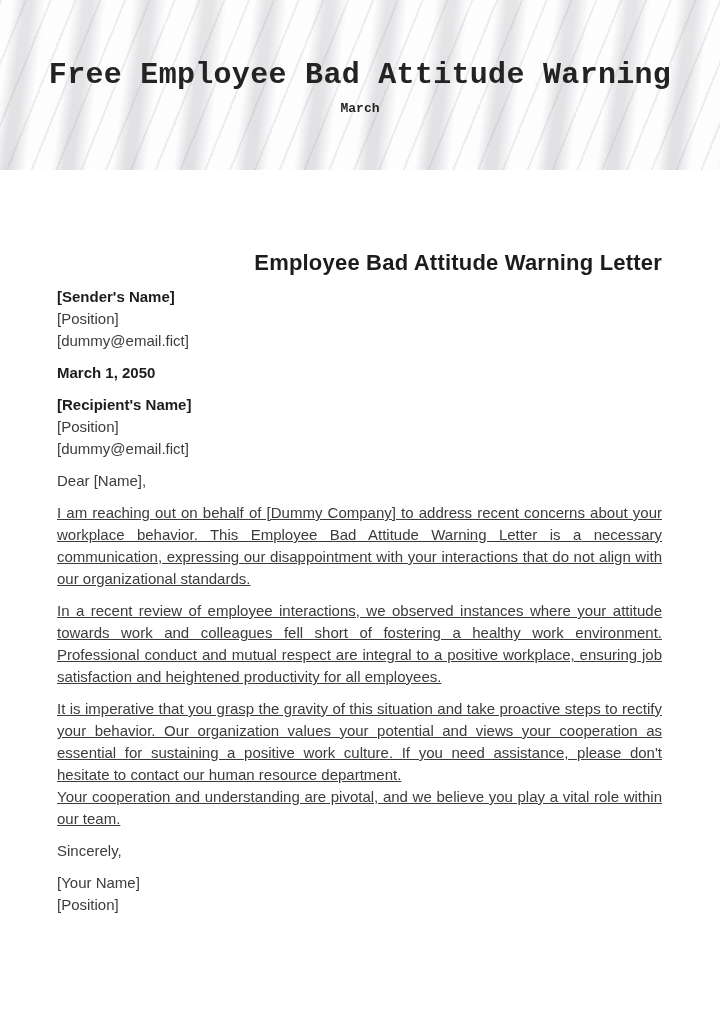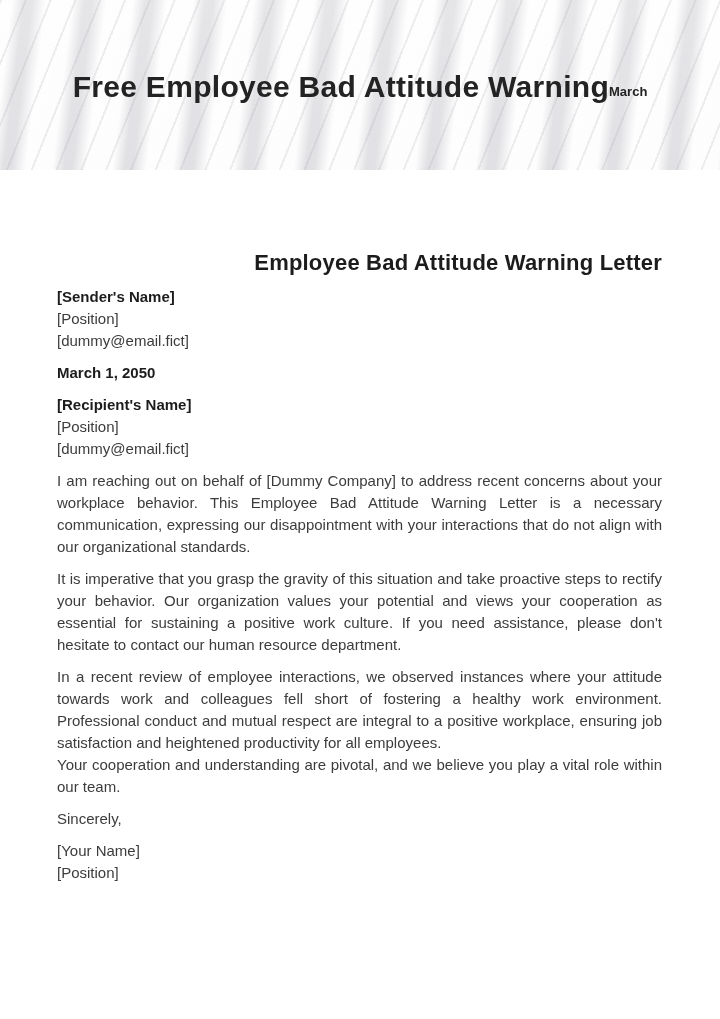--- a/index.html
+++ b/index.html
@@ -12,24 +12,25 @@
     font-family: "Liberation Sans", sans-serif;
     color: var(--body-text, #3c3c3c);
   }
 
   
   .banner {
     position: relative;
     height: 170px;
     overflow: hidden;
     display: flex;
-    flex-direction: row;
+    flex-direction: column;
     align-items: center;
     justify-content: center;
     padding-top: 4px;
+    font-family: Liberation Mono, monospace;
   }
   .banner-texture {
     position: absolute; inset: 0;
     background:
       repeating-linear-gradient(112deg,
         rgba(150,150,158,0.16) 0px, rgba(150,150,158,0.16) 2px,
         rgba(255,255,255,0) 2px, rgba(255,255,255,0) 23px),
       repeating-linear-gradient(97deg,
         rgba(255,255,255,0.9) 0px, rgba(255,255,255,0.9) 12px,
         rgba(203,203,210,0.32) 24px, rgba(203,203,210,0.32) 32px,
@@ -62,21 +63,21 @@
     letter-spacing: 0.2px;
     color: var(--heading-text, #1c1c1c);
   }
   .doc p {
     font-size: 15px;
     line-height: 22px;
   }
   .block   { margin-top: 10px; }
   .sender  { }
   .bold    { font-weight: 700; color: var(--heading-text, #1c1c1c); }
-  .para    { text-align: justify; }
+  .para    { text-align: justify; text-decoration: underline; }
   .no-gap  { margin-top: 0; }
 </style>
 </head>
 <body>
 
 <div class="page">
 
   <header class="banner">
     <div class="banner-texture"></div>
     <h1 class="banner-title">Free Employee Bad Attitude Warning</h1>
@@ -94,24 +95,25 @@
     </div>
 
     <p class="block bold">March 1, 2050</p>
 
     <div class="block">
       <p class="bold">[Recipient's Name]</p>
       <p>[Position]</p>
       <p>[dummy@email.fict]</p>
     </div>
 
+    <p class="block">Dear [Name],</p>
 
     <p class="block para">I am reaching out on behalf of [Dummy Company] to address recent concerns about your workplace behavior. This Employee Bad Attitude Warning Letter is a necessary communication, expressing our disappointment with your interactions that do not align with our organizational standards.</p>
+    <p class="block para">In a recent review of employee interactions, we observed instances where your attitude towards work and colleagues fell short of fostering a healthy work environment. Professional conduct and mutual respect are integral to a positive workplace, ensuring job satisfaction and heightened productivity for all employees.</p>
     <p class="block para">It is imperative that you grasp the gravity of this situation and take proactive steps to rectify your behavior. Our organization values your potential and views your cooperation as essential for sustaining a positive work culture. If you need assistance, please don't hesitate to contact our human resource department.</p>
-    <p class="block para">In a recent review of employee interactions, we observed instances where your attitude towards work and colleagues fell short of fostering a healthy work environment. Professional conduct and mutual respect are integral to a positive workplace, ensuring job satisfaction and heightened productivity for all employees.</p>
     <p class="para no-gap">Your cooperation and understanding are pivotal, and we believe you play a vital role within our team.</p>
 
     <p class="block">Sincerely,</p>
 
     <div class="block">
       <p>[Your Name]</p>
       <p>[Position]</p>
     </div>
 
   </main>

